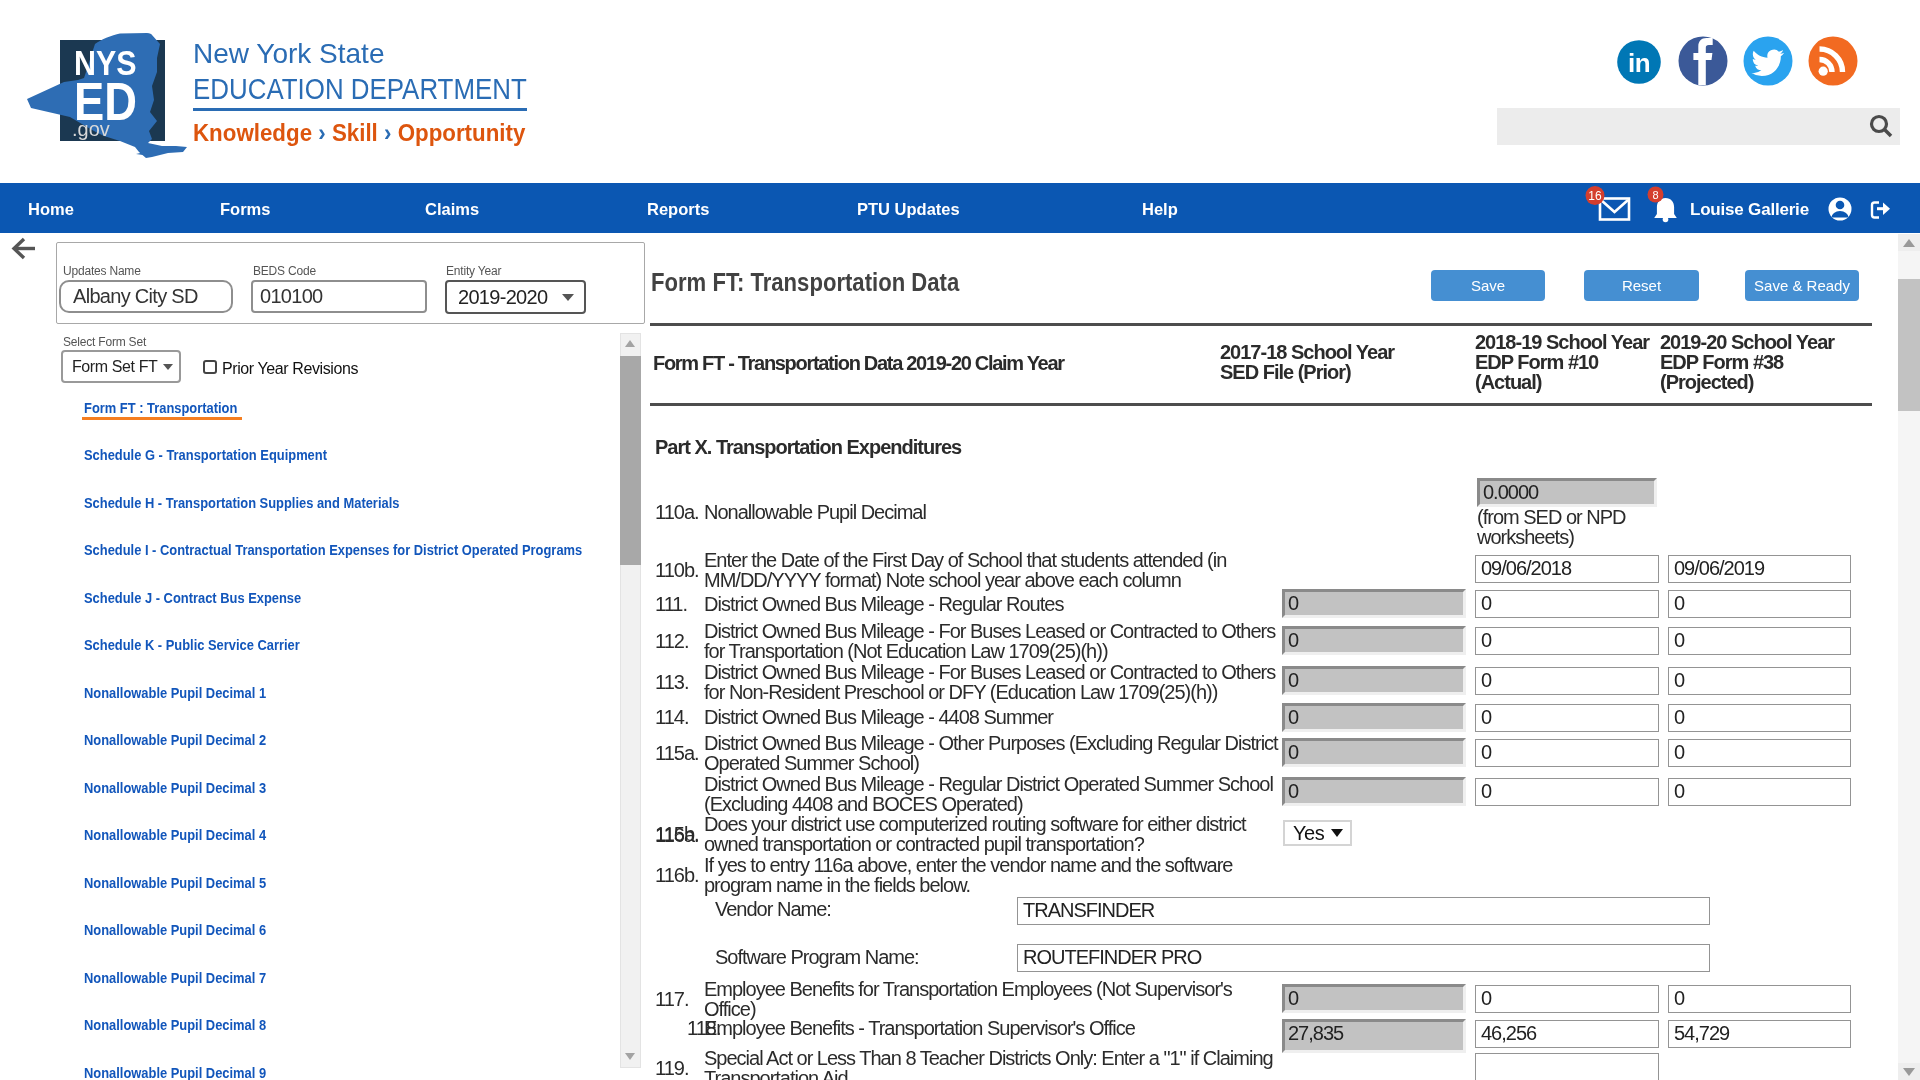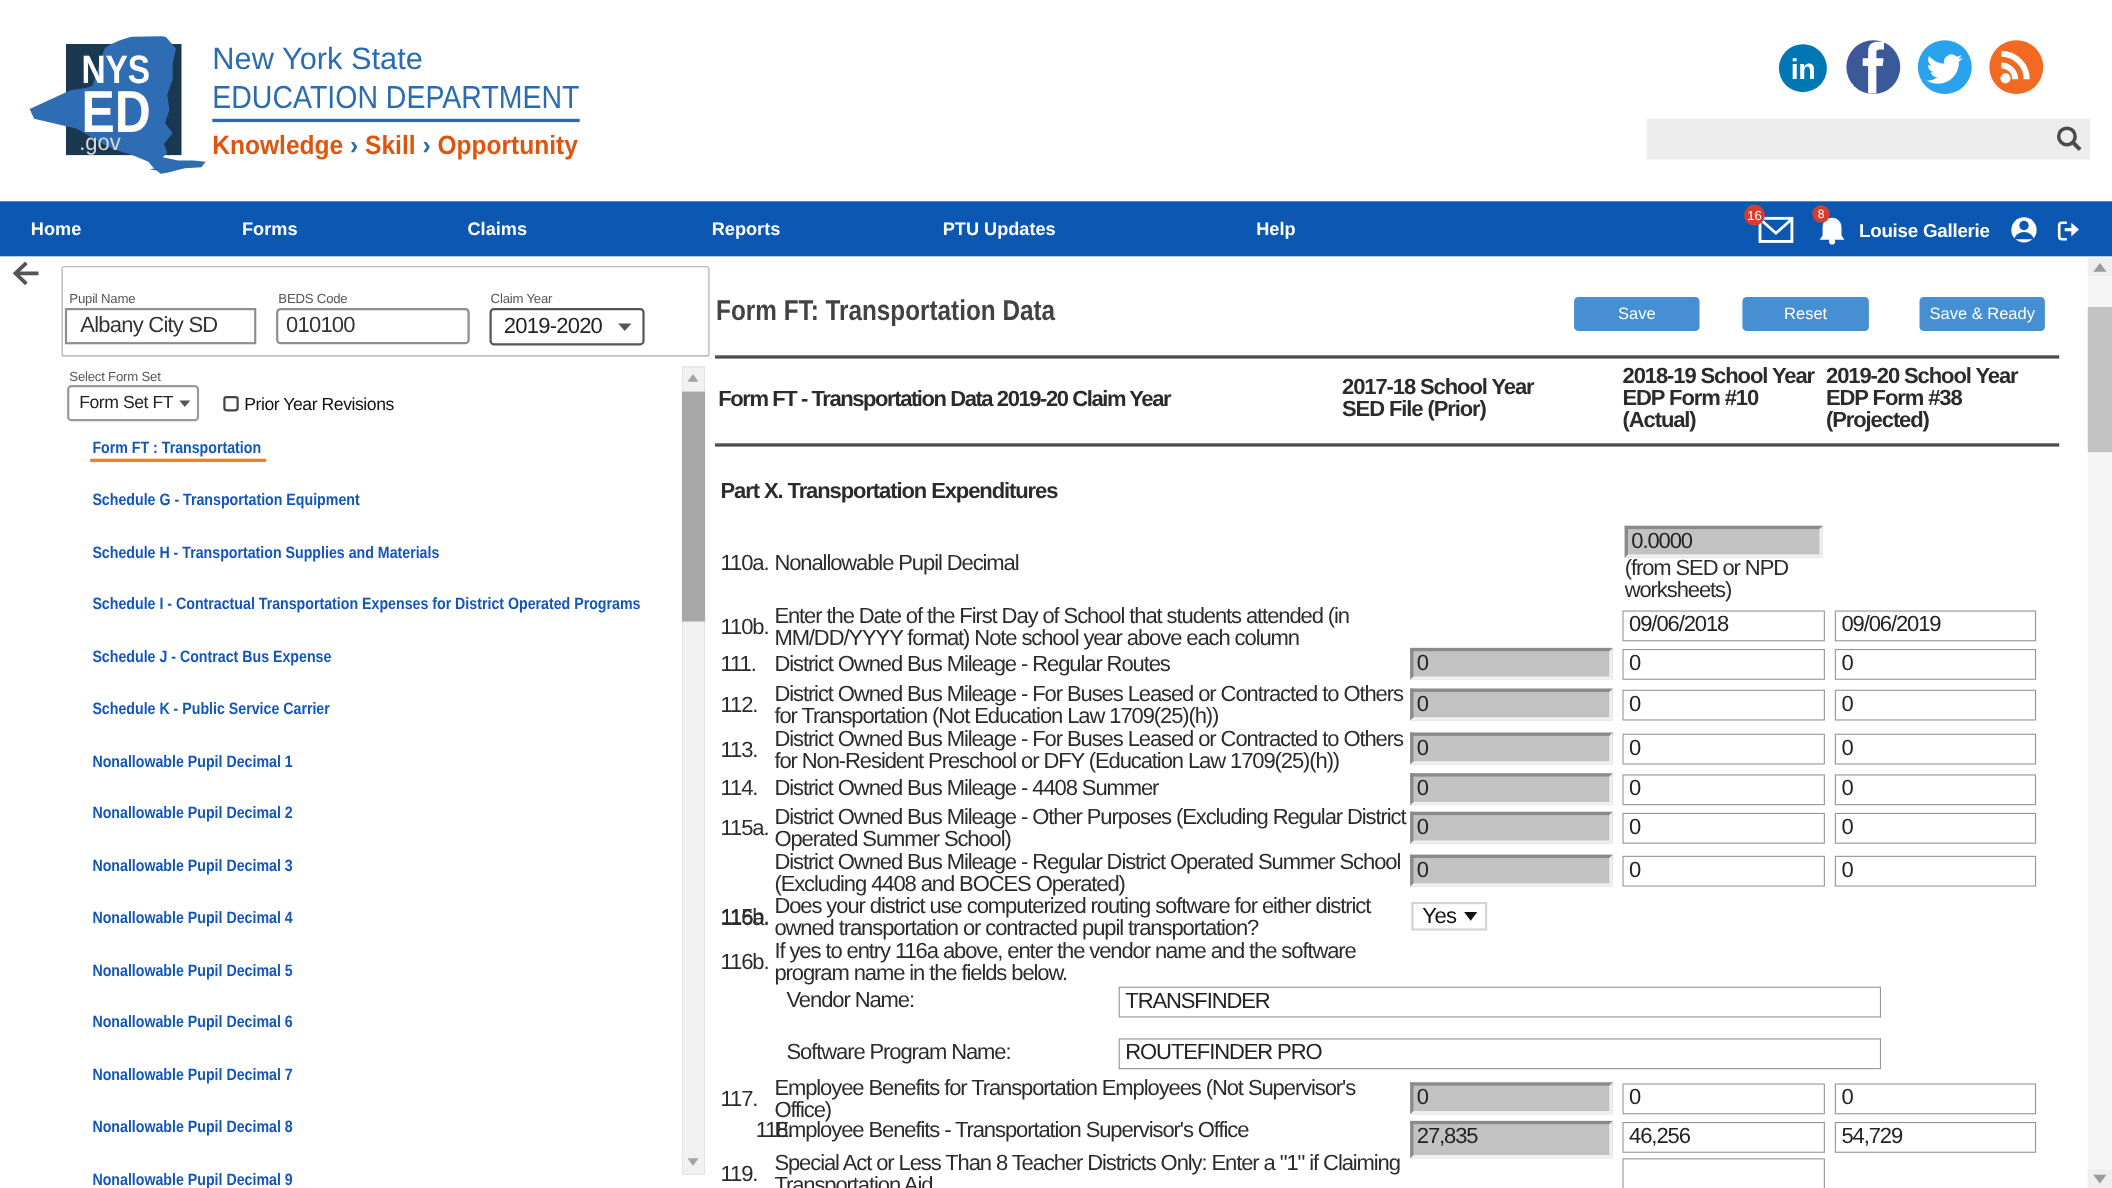--- a/index.html
+++ b/index.html
@@ -83,24 +83,24 @@
   <line x1="1877" y1="208.7" x2="1884" y2="208.7" stroke="#fff" stroke-width="3"></line>
   <path d="M1883,202.5 L1890,208.7 L1883,215 z" fill="#fff"></path>
 </svg>
 <div class="a" style="left:1690px;top:200px;font-size:17px;font-weight:bold;color:#fff;letter-spacing:-0.2px">Louise Gallerie</div>
 
 <svg class="a" style="left:10px;top:237px" width="32" height="24" viewBox="0 0 32 24">
   <line x1="4" y1="11.5" x2="25" y2="11.5" stroke="#555" stroke-width="3.4"></line>
   <path d="M14,2 L4,11.5 L14,21" fill="none" stroke="#555" stroke-width="3.4"></path>
 </svg>
 <div class="a" style="left:56px;top:242px;width:589px;height:82px;border:1px solid #a8a8a8;border-radius:2px"></div>
-<div class="a slbl" style="left:63px;top:264px">Pupil Name</div>
+<div class="a slbl" style="left:63px;top:264px">Updates Name</div>
 <div class="a slbl" style="left:253px;top:264px">BEDS Code</div>
-<div class="a slbl" style="left:446px;top:264px">Claim Year</div>
-<div class="a" style="left:59px;top:280px;width:174px;height:33px;border:2px solid #8e8e8e;border-radius:0;font-size:20px;letter-spacing:-0.7px;color:#333;line-height:29px;padding-left:12px">Albany City SD</div>
+<div class="a slbl" style="left:446px;top:264px">Entity Year</div>
+<div class="a" style="left:59px;top:280px;width:174px;height:33px;border:2px solid #8e8e8e;border-radius:10px;font-size:20px;letter-spacing:-0.7px;color:#333;line-height:29px;padding-left:12px">Albany City SD</div>
 <div class="a" style="left:251px;top:280px;width:176px;height:33px;border:2px solid #8e8e8e;border-radius:4px;font-size:20px;letter-spacing:-0.7px;color:#333;line-height:29px;padding-left:7px">010100</div>
 <div class="a" style="left:445px;top:280px;width:141px;height:34px;border:2px solid #555;border-radius:4px;font-size:20px;letter-spacing:-0.7px;color:#222;line-height:30px;padding-left:11px">2019-2020</div>
 <div class="a" style="left:562px;top:294px;width:0;height:0;border-left:6px solid transparent;border-right:6px solid transparent;border-top:7px solid #555"></div>
 <div class="a slbl" style="left:63px;top:335px">Select Form Set</div>
 <div class="a" style="left:61px;top:350px;width:120px;height:33px;border:2px solid #999;border-radius:4px;font-size:16px;letter-spacing:-0.4px;color:#222;line-height:29px;padding-left:9px">Form Set FT</div>
 <div class="a" style="left:163px;top:364px;width:0;height:0;border-left:5px solid transparent;border-right:5px solid transparent;border-top:6px solid #555"></div>
 <div class="a" style="left:203px;top:360px;width:14px;height:14px;border:2px solid #444;border-radius:3px"></div>
 <div class="a" style="left:222px;top:360px;font-size:16px;letter-spacing:-0.4px;color:#111">Prior Year Revisions</div>
 <div class="a link" style="left:84px;top:399px">Form FT : Transportation</div>
 <div class="a" style="left:82px;top:417px;width:160px;height:3px;background:#f57e20"></div>

